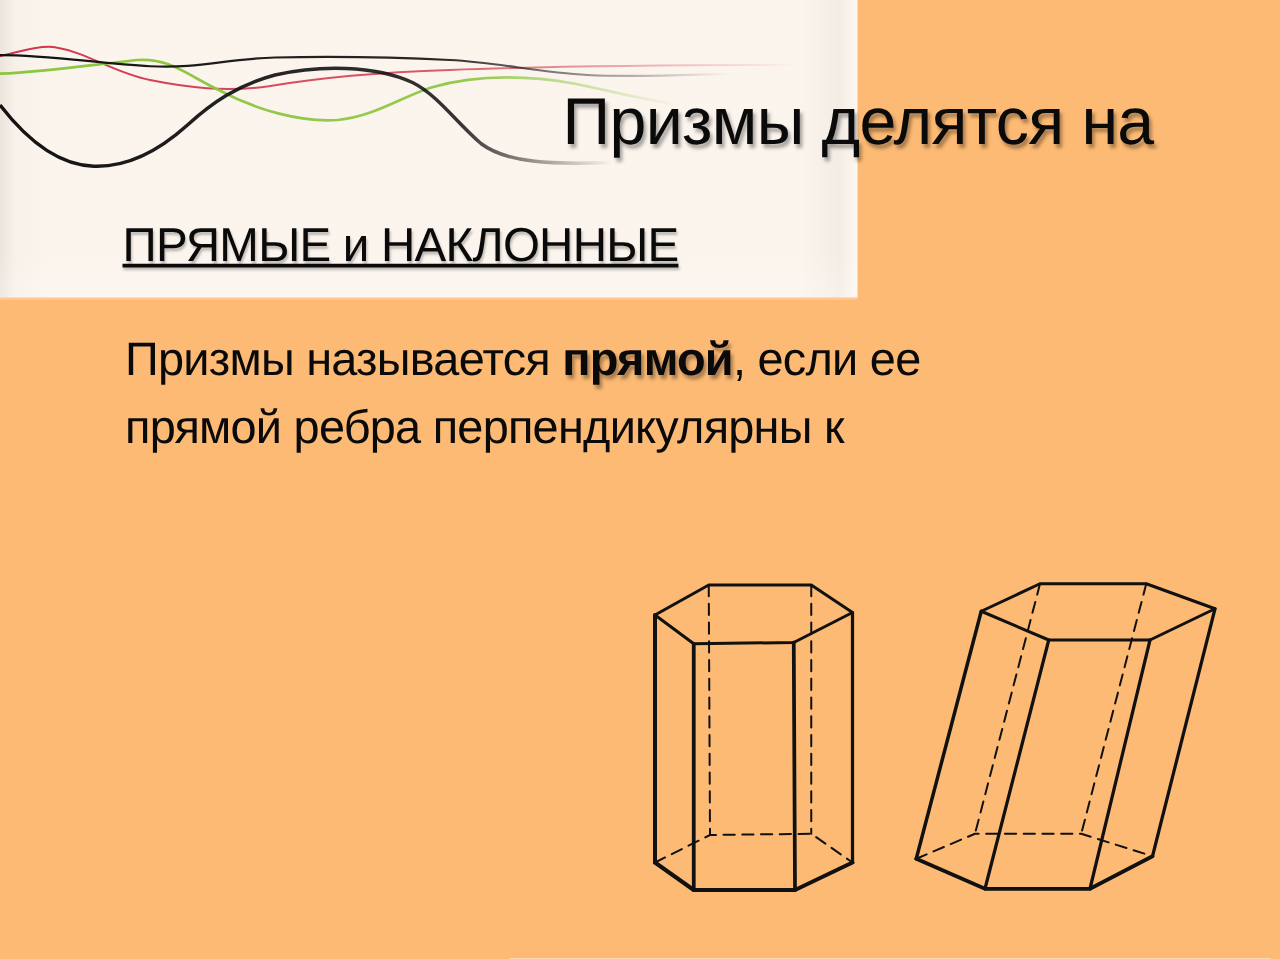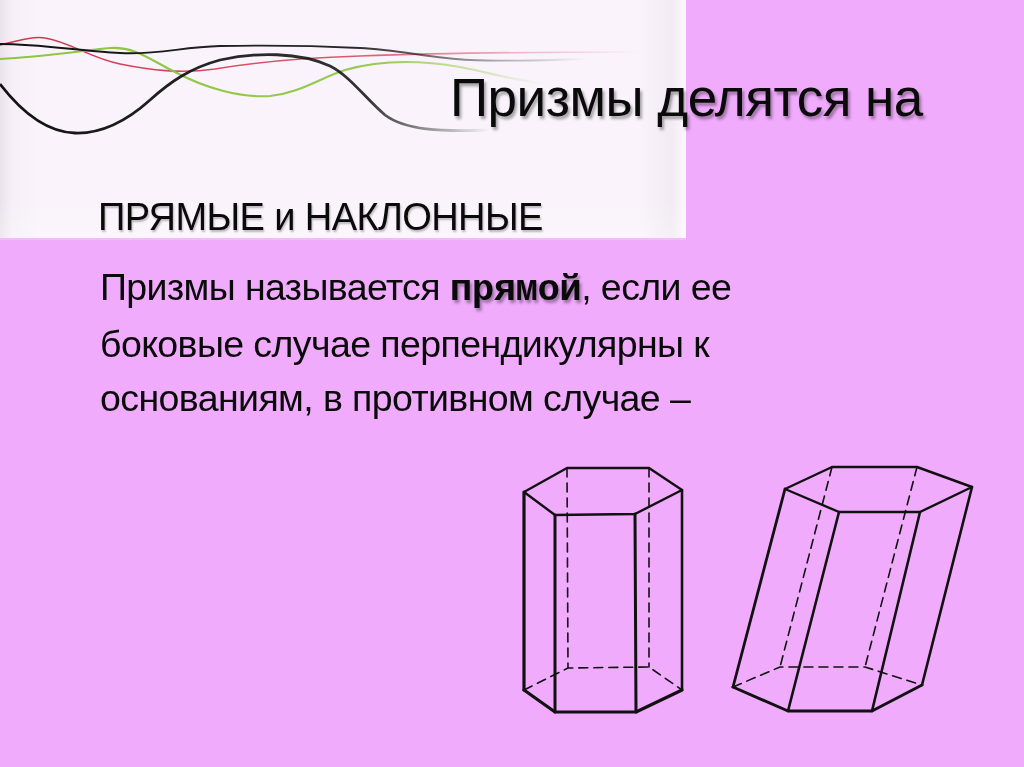--- a/index.html
+++ b/index.html
@@ -1,34 +1,34 @@
 <!DOCTYPE html>
 <html><head>
   <meta charset="utf-8">
   <style>
     html, body { margin: 0; padding: 0; background: #ffffff; }
     body { width: 1024px; height: 767px; position: relative; overflow: hidden;
            font-family: "Liberation Sans", "DejaVu Sans", sans-serif; color: #111; }
-    .slide { position: absolute; left: 0; top: 0; width: 1024px; height: 767px; background: #f0abfc; }
+    .slide { position: absolute; left: 0; top: 0; width: 1024px; height: 767px; background: #fdba74; }
     .band { position: absolute; left: 0; top: 0; width: 686px; height: 238px;
             background: linear-gradient(to right, #e9e9e9 0px, #f7f7f7 12px, #fbfbfb 40px, #fbfbfb 640px, #f2f2f2 672px, #ffffff 686px);
             opacity: 0.9; }
     .band-fade { position: absolute; left: 0; top: 200px; width: 686px; height: 40px;
                  background: linear-gradient(to bottom, rgba(255,255,255,0), rgba(255,255,255,0.2)); }
     .curves { position: absolute; left: 0; top: 0; }
     .title { position: absolute; left: 450px; top: 66px; font-size: 53px; line-height: 64px;
              letter-spacing: -0.5px; color: #0a0a0a; white-space: nowrap;
              text-shadow: 2px 3px 3px rgba(0,0,0,0.35); }
-    .subtitle { position: absolute; left: 98px; top: 194px; font-size: 38px; line-height: 46px;
+    .subtitle { position: absolute; left: 98px; top: 174px; font-size: 38px; line-height: 46px;
                 letter-spacing: -0.6px; color: #0a0a0a; white-space: nowrap;
-                text-shadow: 1px 2px 2px rgba(0,0,0,0.25); }
+                text-shadow: 1px 2px 2px rgba(0,0,0,0.25); text-decoration: underline; }
     .body-text { position: absolute; left: 100px; top: 260px; width: 760px; font-size: 37.5px;
                  line-height: 54px; letter-spacing: -0.6px; color: #0a0a0a; }
     .body-text .line { display: block; white-space: nowrap; }
-    .em { font-weight: bold; text-shadow: 2px 3px 3px rgba(0,0,0,0.35); font-family: Liberation Mono, monospace; }
+    .em { font-weight: bold; text-shadow: 2px 3px 3px rgba(0,0,0,0.35); }
     .figure { position: absolute; left: 0; top: 0; }
   </style>
 </head>
 <body>
 
 <div class="slide">
   <div class="band"></div>
   <div class="band-fade"></div>
 
   <svg class="curves" width="700" height="160" viewBox="0 0 700 160">
@@ -62,22 +62,21 @@
     <path d="M0,44 C40,44 80,51 120,53 C160,55 180,47 220,46 C270,45 320,46 360,48 C400,50 430,58 470,60 C510,62 545,60 585,59" fill="none" stroke="url(#fadeR)" stroke-width="1.8"></path>
 
     <path d="M0,84 C20,110 45,132 75,133 C105,134 130,118 150,100 C170,82 190,68 220,60 C255,52 300,52 330,66 C350,76 365,98 385,115 C405,130 440,132 490,130" fill="none" stroke="url(#fadeBlack2)" stroke-width="2.8"></path>
   </svg>
 
   <div class="title">Призмы делятся на</div>
   <div class="subtitle">ПРЯМЫЕ и НАКЛОННЫЕ</div>
 
   <div class="body-text">
     <span class="line"><span>Призмы называется </span><span class="em">прямой</span><span>, если ее</span></span>
-    <span class="line">боковые случае перпендикулярны к</span>
-    <span class="line">основаниям, в противном случае –</span>
+    <span class="line">прямой ребра перпендикулярны к</span>
   </div>
 
   <svg class="figure" width="1024" height="767" viewBox="0 0 1024 767">
 
     <g stroke="#111" fill="none" stroke-linejoin="round" stroke-linecap="round">
 
       <g stroke-dasharray="9,6" stroke-width="1.6">
         <line x1="567" y1="468" x2="568" y2="668"></line>
         <line x1="649" y1="468" x2="649" y2="667"></line>
         <polyline points="524,690 568,668 649,667 682,690"></polyline>

